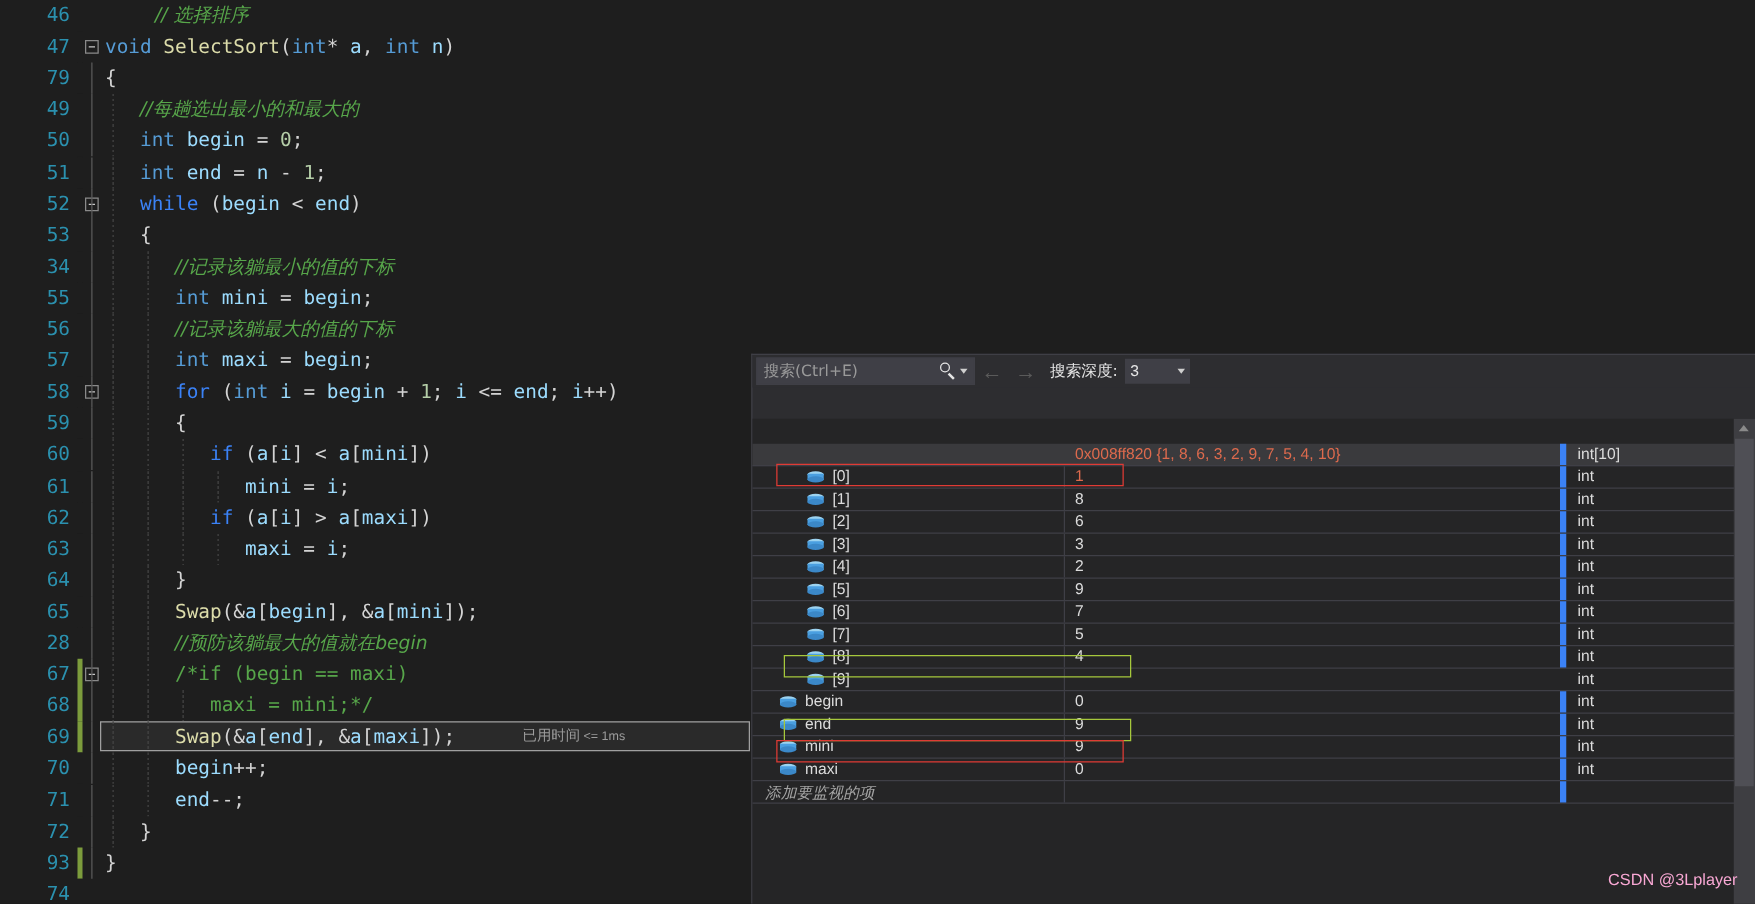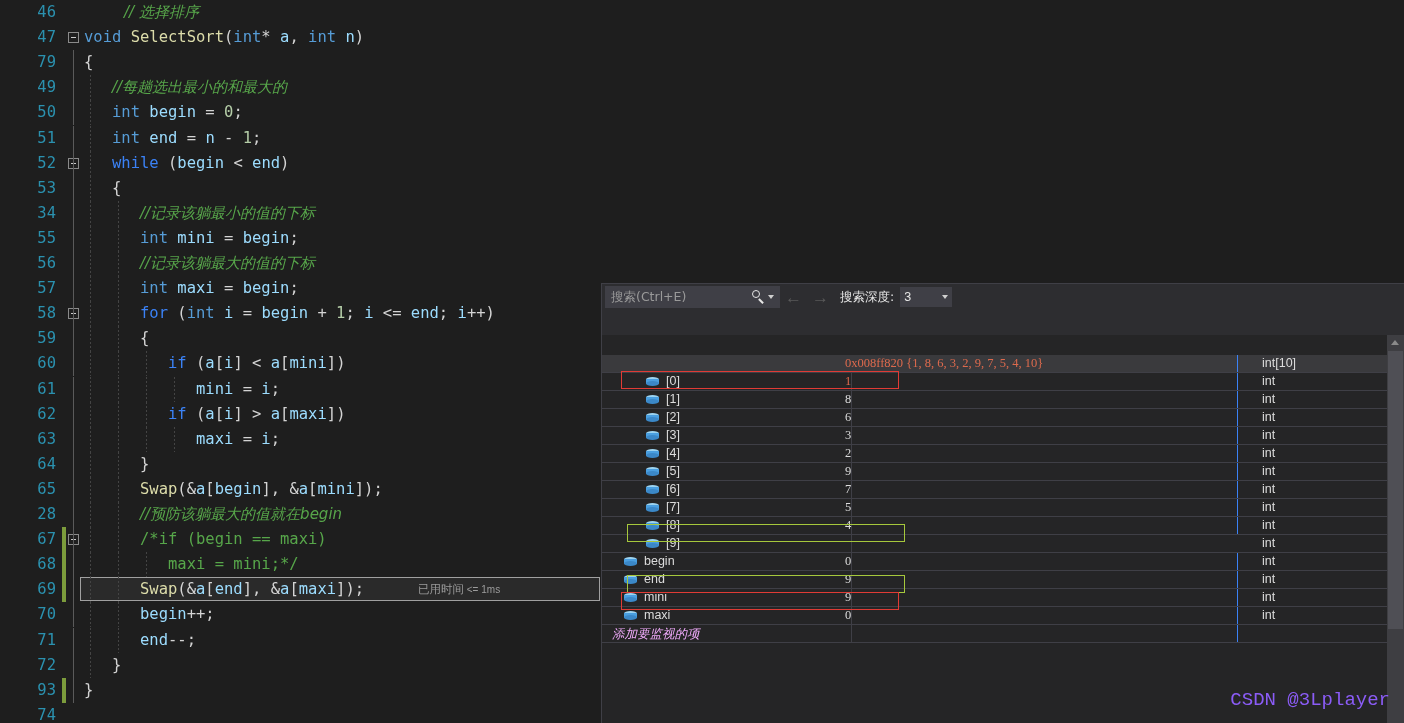--- a/index.html
+++ b/index.html
@@ -118,51 +118,51 @@
     border-right:1px solid #3f3f46;}
   .rows{position:absolute;left:0;top:20px;width:803px;}
   .r{
     position:relative;height:17px;line-height:17px;
     border-bottom:1px solid #3f3f46;
     font-size:12.5px;color:#dcdcdc;
     font-family:"Liberation Sans",sans-serif;
   }
   .r.sel{background:#3a3a3d;}
   .c-name{position:absolute;left:0;top:0;width:250px;height:17px;overflow:hidden;border-right:1px solid #3f3f46;box-sizing:border-box;}
-  .c-val{position:absolute;left:236px;top:0;width:400px;height:17px;overflow:hidden;border-right:1px solid #3b82f6;box-sizing:border-box;padding-left:7px;font-family:Liberation Serif, serif;}
+  .c-val{position:absolute;left:251px;top:0;width:400px;height:17px;overflow:hidden;border-right:5px solid #3b82f6;box-sizing:border-box;padding-left:7px;}
   .c-typ{position:absolute;left:652px;top:0;width:123px;height:17px;overflow:hidden;padding-left:8px;box-sizing:border-box;}
   .expander{position:absolute;left:10px;top:5px;width:0;height:0;
     border-left:5px solid #9a9a9a;border-top:3.5px solid transparent;border-bottom:3.5px solid transparent;
     transform:rotate(45deg);}
   .cyl{position:absolute;top:4px;width:13px;height:9px;}
   .cyl .top{position:absolute;left:0;top:0;width:13px;height:5px;border-radius:50%;background:#9cd3f0;}
   .cyl .bd{position:absolute;left:0;top:2px;width:13px;height:5px;background:#4a9fe0;}
   .cyl .bt{position:absolute;left:0;top:4px;width:13px;height:5px;border-radius:50%;background:#3b88c8;}
   .nm{position:absolute;top:0;height:17px;line-height:17px;}
   .val-red{color:#dd6a4d;}
   .val-white{color:#dcdcdc;}
   .addrow{position:relative;height:17px;line-height:17px;}
-  .addrow .ph{position:absolute;left:10px;top:0;color:#f0abfc;font-size:12.5px;font-style:italic;
+  .addrow .ph{position:absolute;left:10px;top:0;color:#a3a3a3;font-size:12.5px;font-style:italic;
     font-family:"DejaVu Sans","Liberation Sans",sans-serif;}
   .addrow .c-name{border-right:1px solid #3f3f46;}
 
   
   .hl{position:absolute;box-sizing:border-box;pointer-events:none;}
   .hl.red{border:1.5px solid #e03b35;}
   .hl.green{border:1.5px solid #a6c83c;}
 
   
   .vsb{position:absolute;right:0;top:51px;width:17px;height:389px;background:#3e3e42;}
   .vsb .up{position:absolute;left:4px;top:5px;width:0;height:0;
     border-left:4.5px solid transparent;border-right:4.5px solid transparent;border-bottom:5px solid #8a8a8a;}
   .vsb .thumb{position:absolute;left:1px;top:16px;width:15px;height:278px;background:#4f4f55;}
 
   .watermark{
-    position:absolute;right:14px;bottom:12px;color:#8b5cf6;font-size:19px;
-    font-family:Liberation Mono, monospace;
+    position:absolute;right:14px;bottom:12px;color:#f9a8d4;font-size:13px;
+    font-family:Liberation Sans, sans-serif;
   }
 </style>
 </head>
 <body>
 
 <div class="screen">
 
   <div class="editor">
     <div class="code-rows" id="code-rows">
         <div class="row" style="top: 0px; position: absolute;"><span class="chgbar"></span><span class="gutter-num">46</span><span class="code" style="left: 84px; margin-left: 40px;"><span class="cmtzh">// 选择排序</span></span></div>

